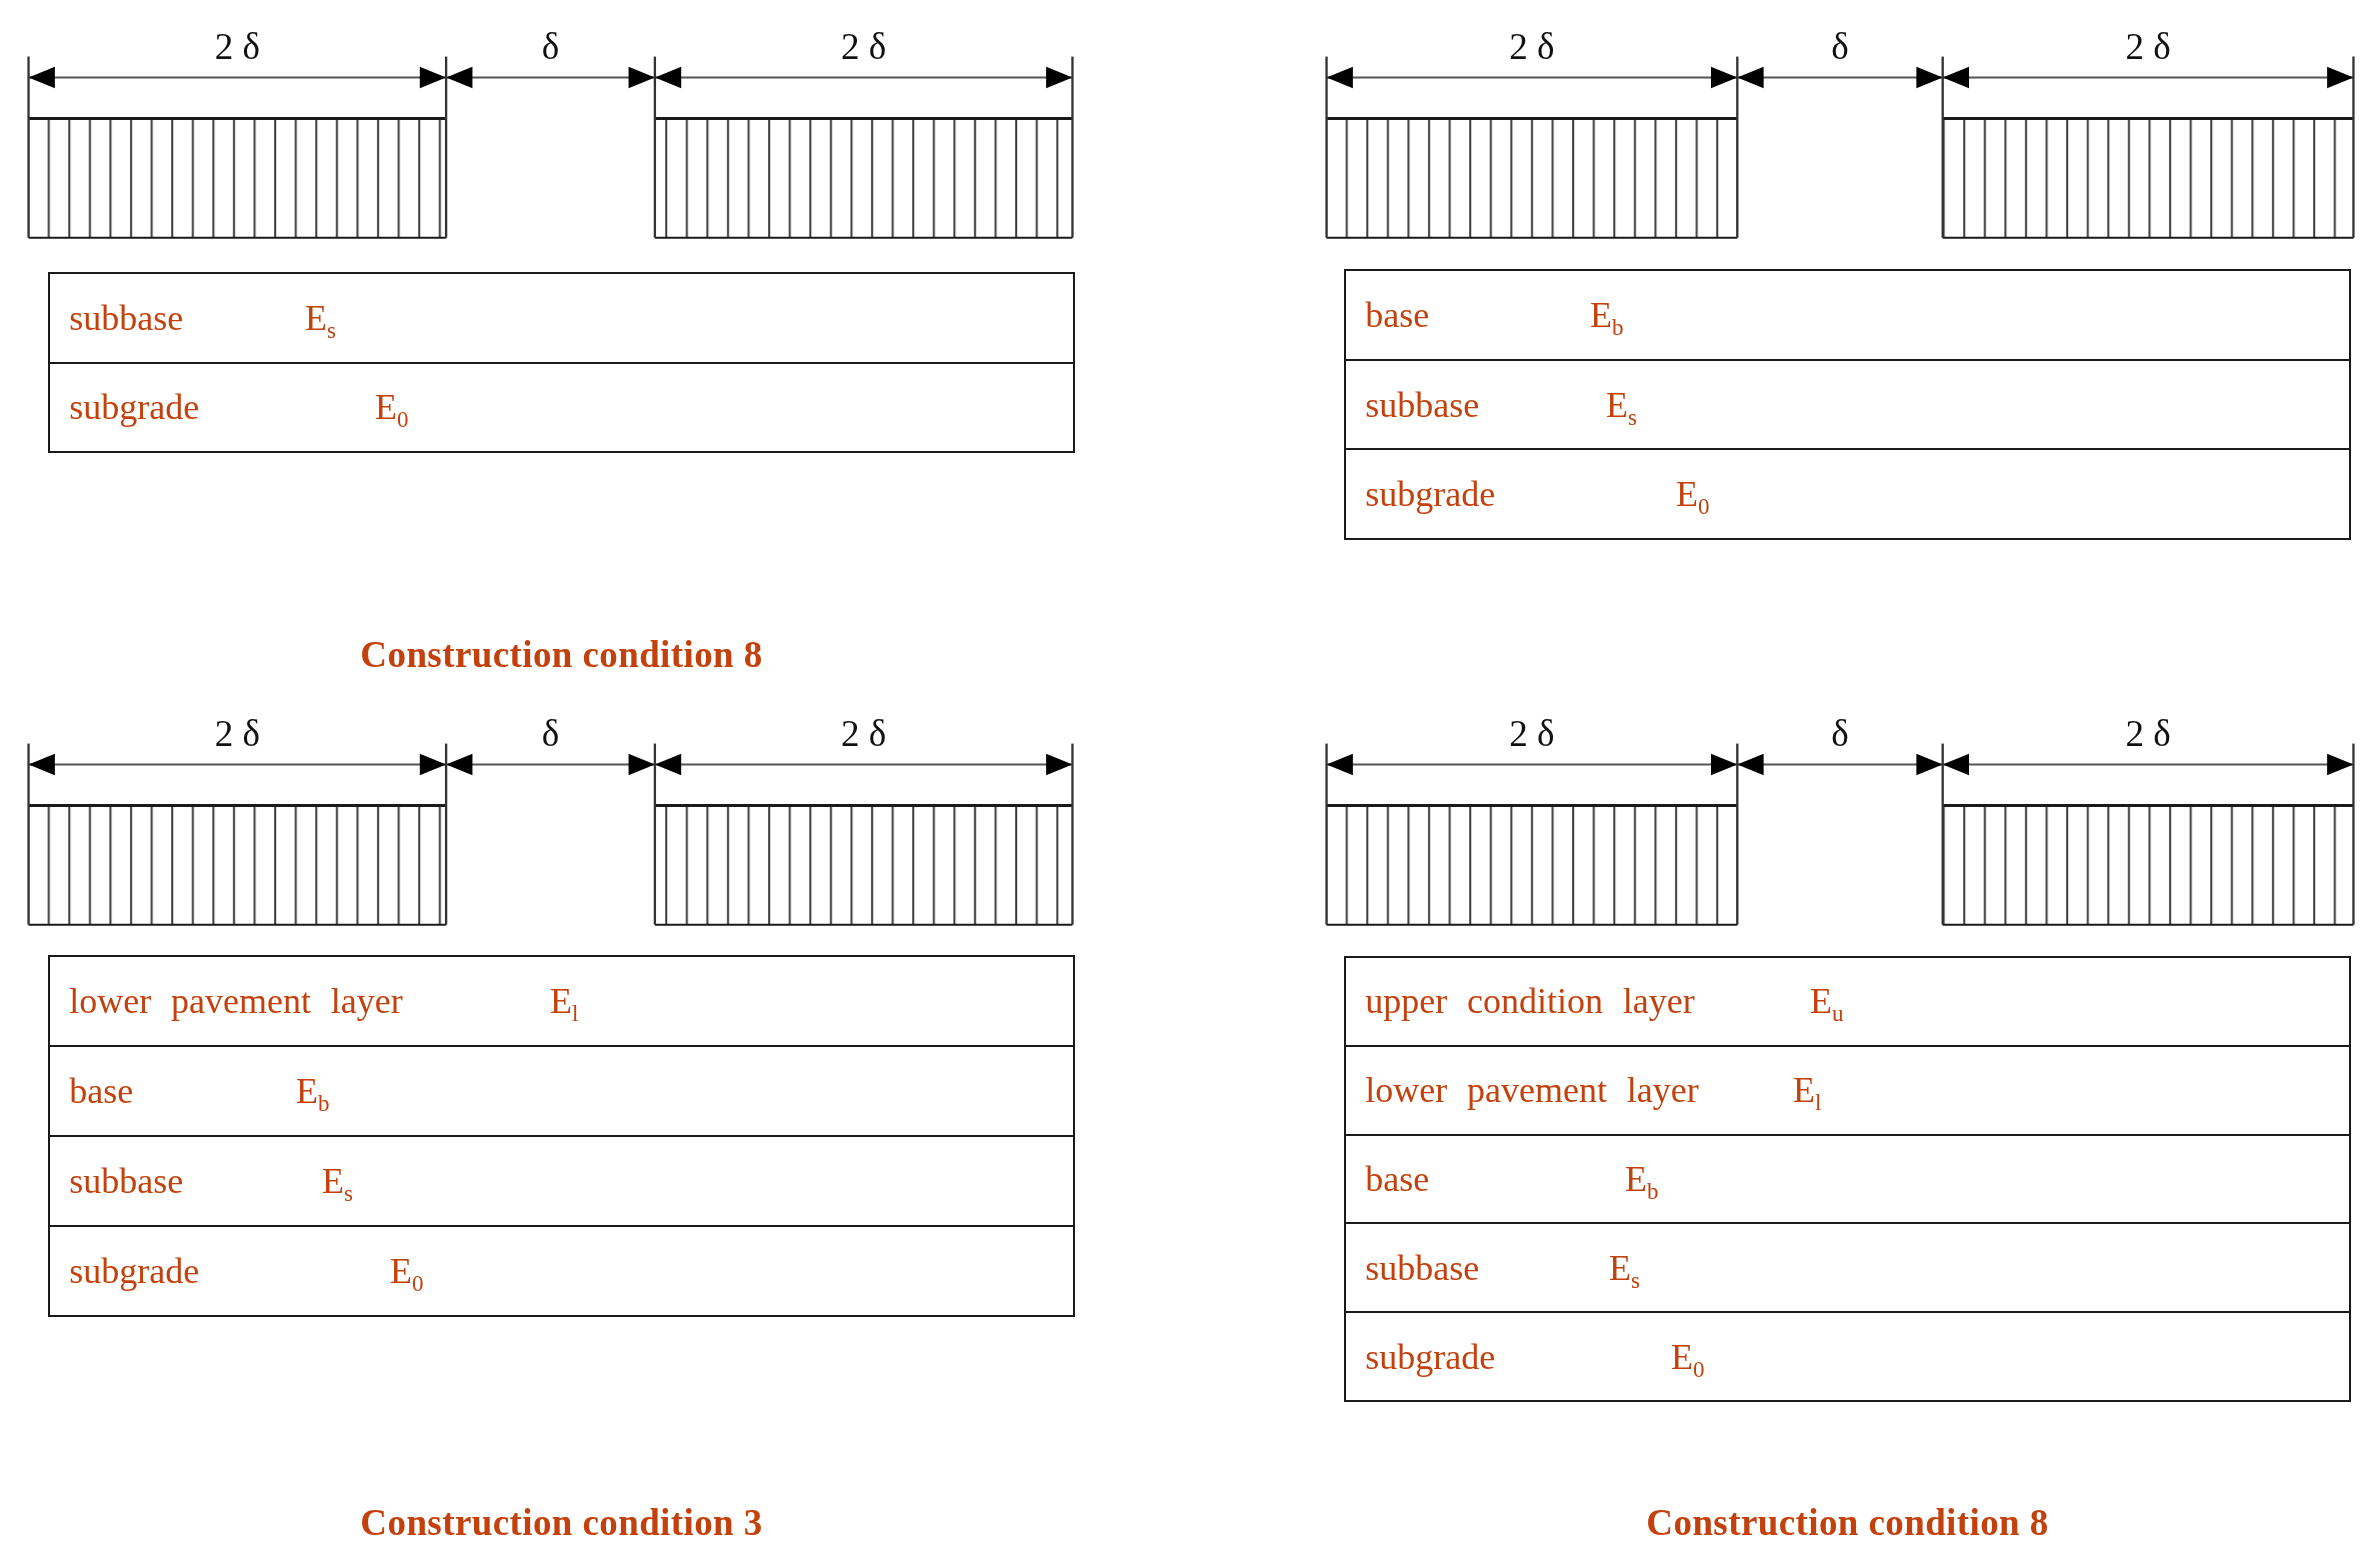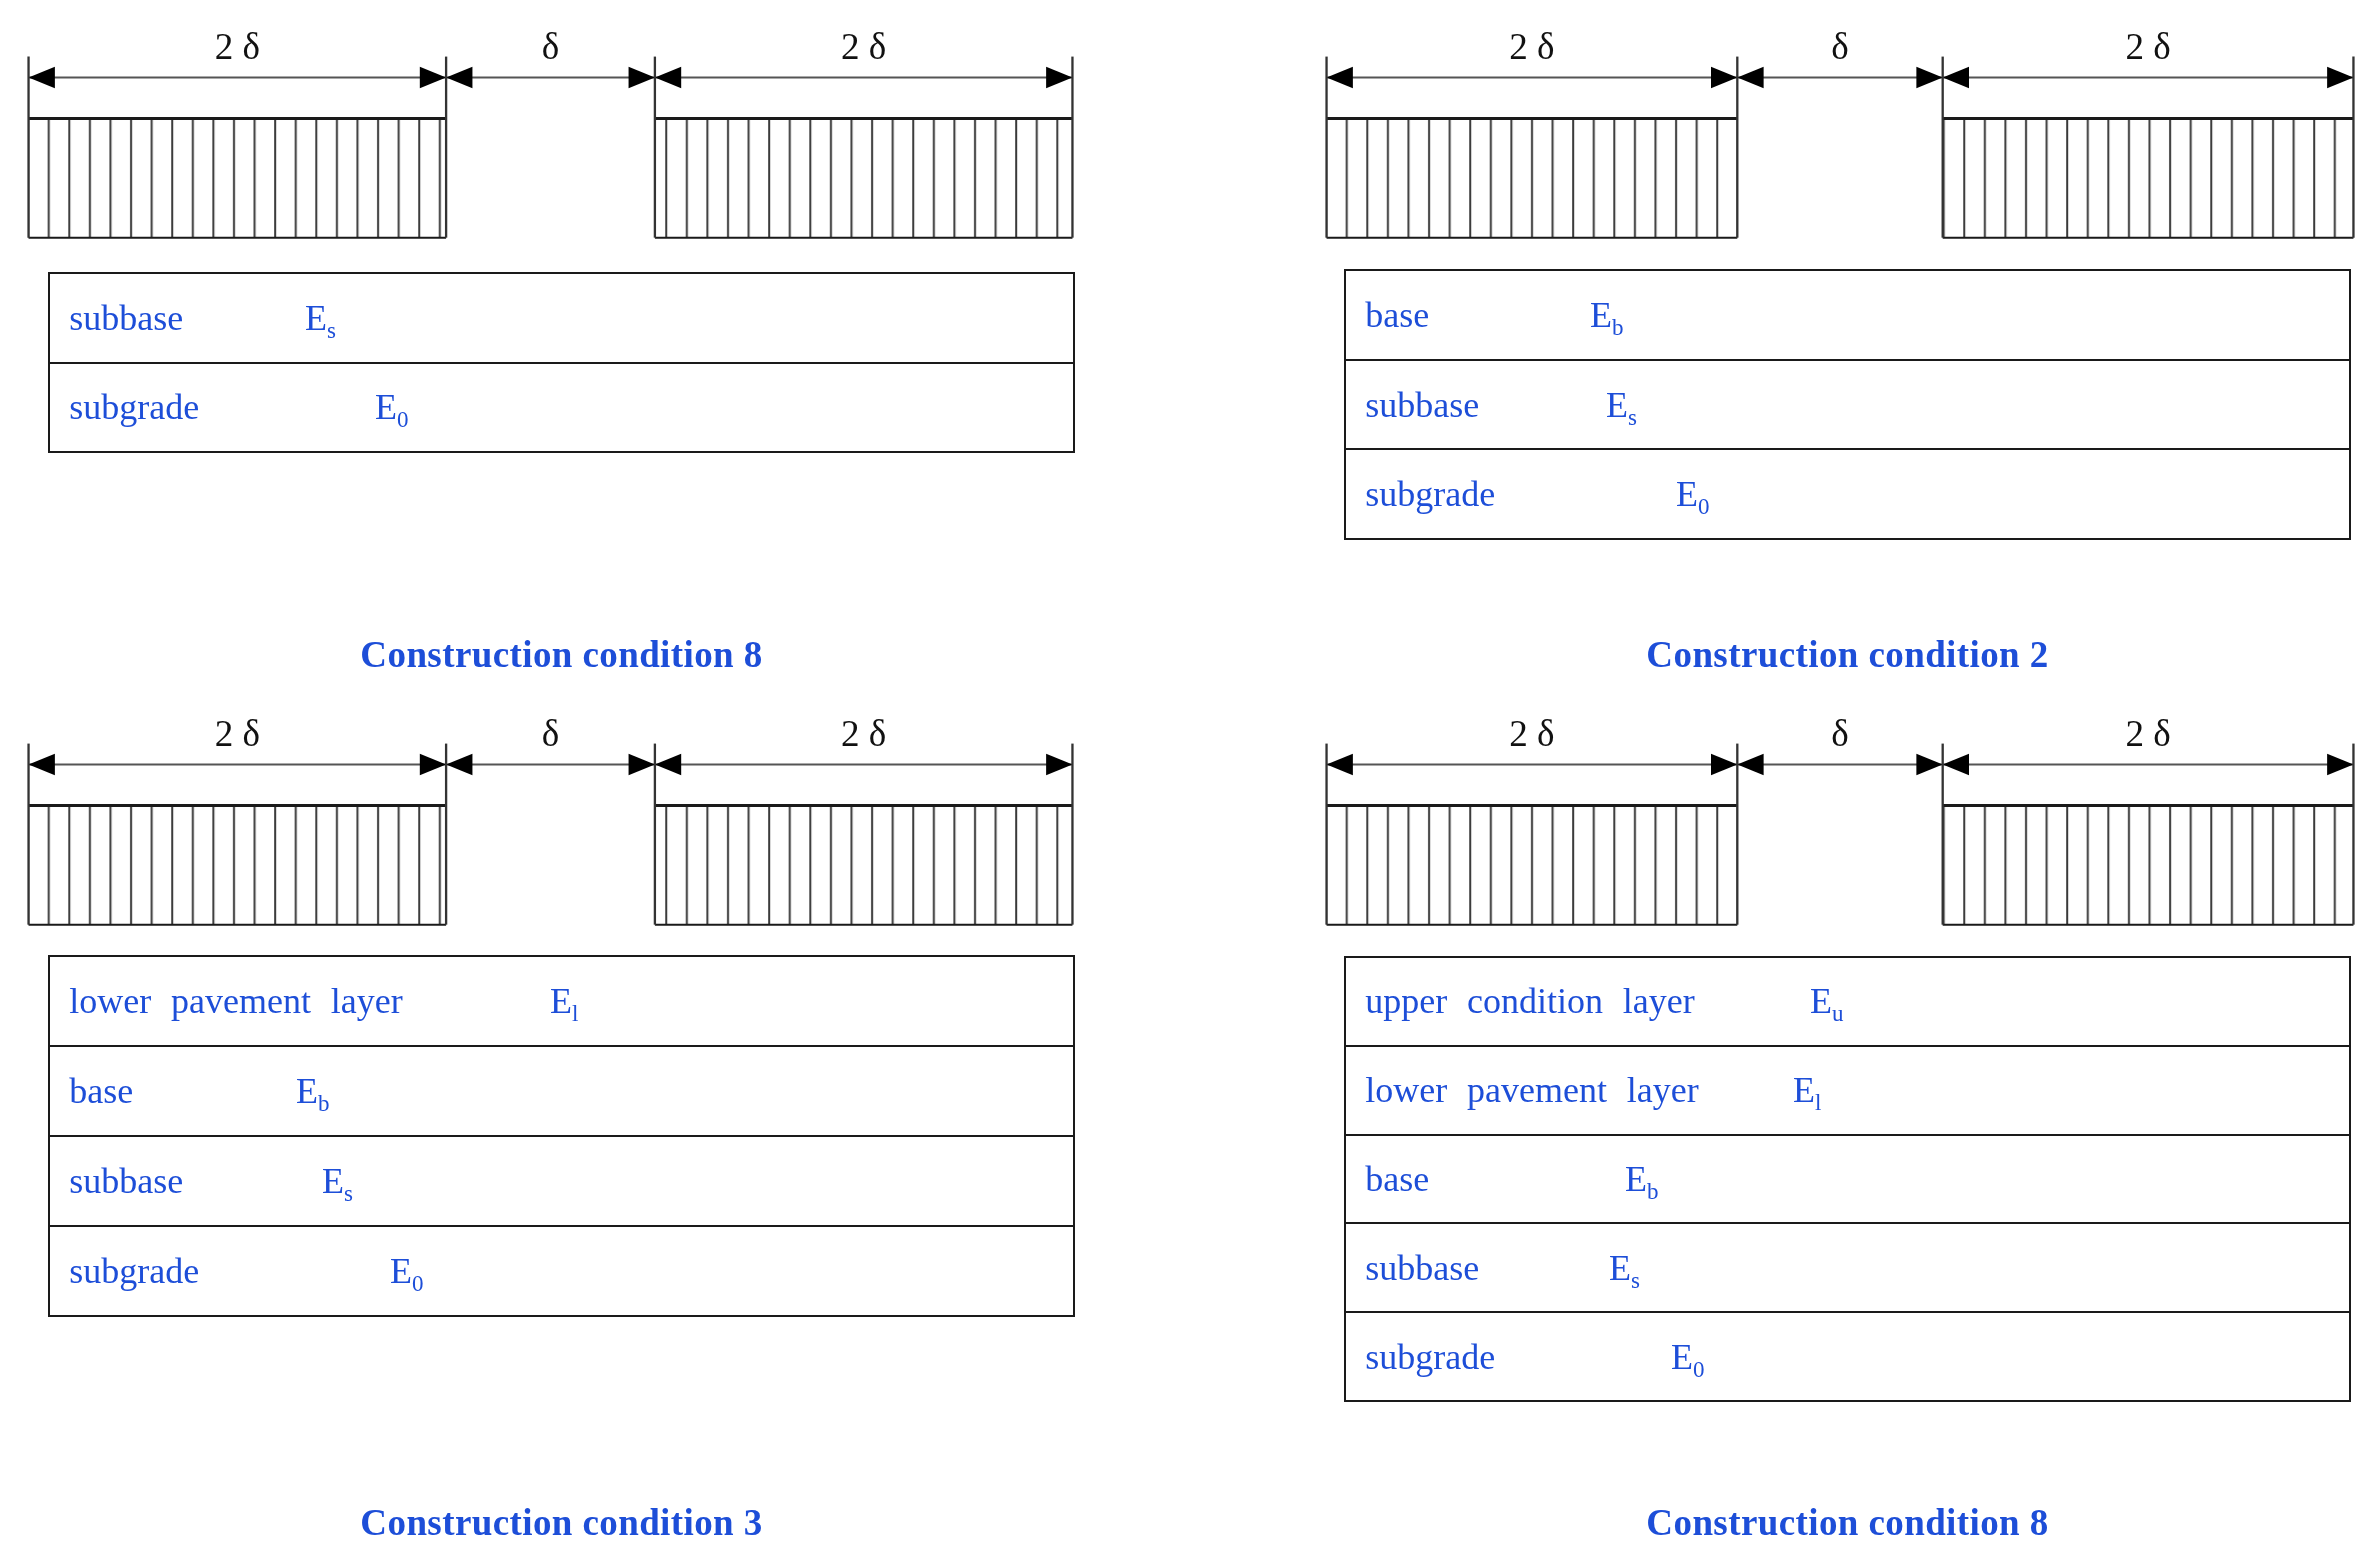--- a/index.html
+++ b/index.html
@@ -2,21 +2,21 @@
 <html style="font-size:12.4px"><head>
 <meta charset="utf-8">
 <style>
   html, body { margin: 0; padding: 0; background: #ffffff; }
   #page {
     position: relative;
     width: 2377px;
     height: 1556px;
     background: #ffffff;
     font-family: "Liberation Serif", "DejaVu Serif", serif;
-    color: #1d4ed8;
+    color: #c2410c;
     overflow: hidden;
     border-radius: 14px;
   }
   .panel { position: absolute; inset: 0; pointer-events: none; }
   svg.load-diagram { position: absolute; overflow: visible; }
   svg.load-diagram text {
     font-family: "Liberation Serif", "DejaVu Serif", serif;
     font-size: 48px;
     fill: #111111;
   }
@@ -145,21 +145,20 @@
           </div>
           <div class="layer-row">
             <span class="layer-name">subbase</span>
             <span class="layer-modulus" style="left: 260px;"><span>E</span><sub>s</sub></span>
           </div>
           <div class="layer-row">
             <span class="layer-name">subgrade</span>
             <span class="layer-modulus" style="left: 330px;"><span>E</span><sub>0</sub></span>
           </div>
         </div>
-    <div class="panel-caption" style="left: 1344px; width: 1007px; top: 633px;">Construction condition 2</div>
   </div>
 
   <div class="panel">
     <svg class="load-diagram" viewBox="0 0 1353 292" style="left: 27px; top: 701px; width: 1047px; height: 226px;">
           <rect x="2" y="135" width="539.6" height="154" fill="url(#hatch)" stroke="none"></rect>
           <line x1="2" y1="135" x2="541.6" y2="135" stroke="#1a1a1a" stroke-width="4"></line>
           <line x1="2" y1="289" x2="541.6" y2="289" stroke="#1a1a1a" stroke-width="2.5"></line>
           <rect x="811.4" y="135" width="539.6" height="154" fill="url(#hatch)" stroke="none"></rect>
           <line x1="811.4" y1="135" x2="1351" y2="135" stroke="#1a1a1a" stroke-width="4"></line>
           <line x1="811.4" y1="289" x2="1351" y2="289" stroke="#1a1a1a" stroke-width="2.5"></line>

